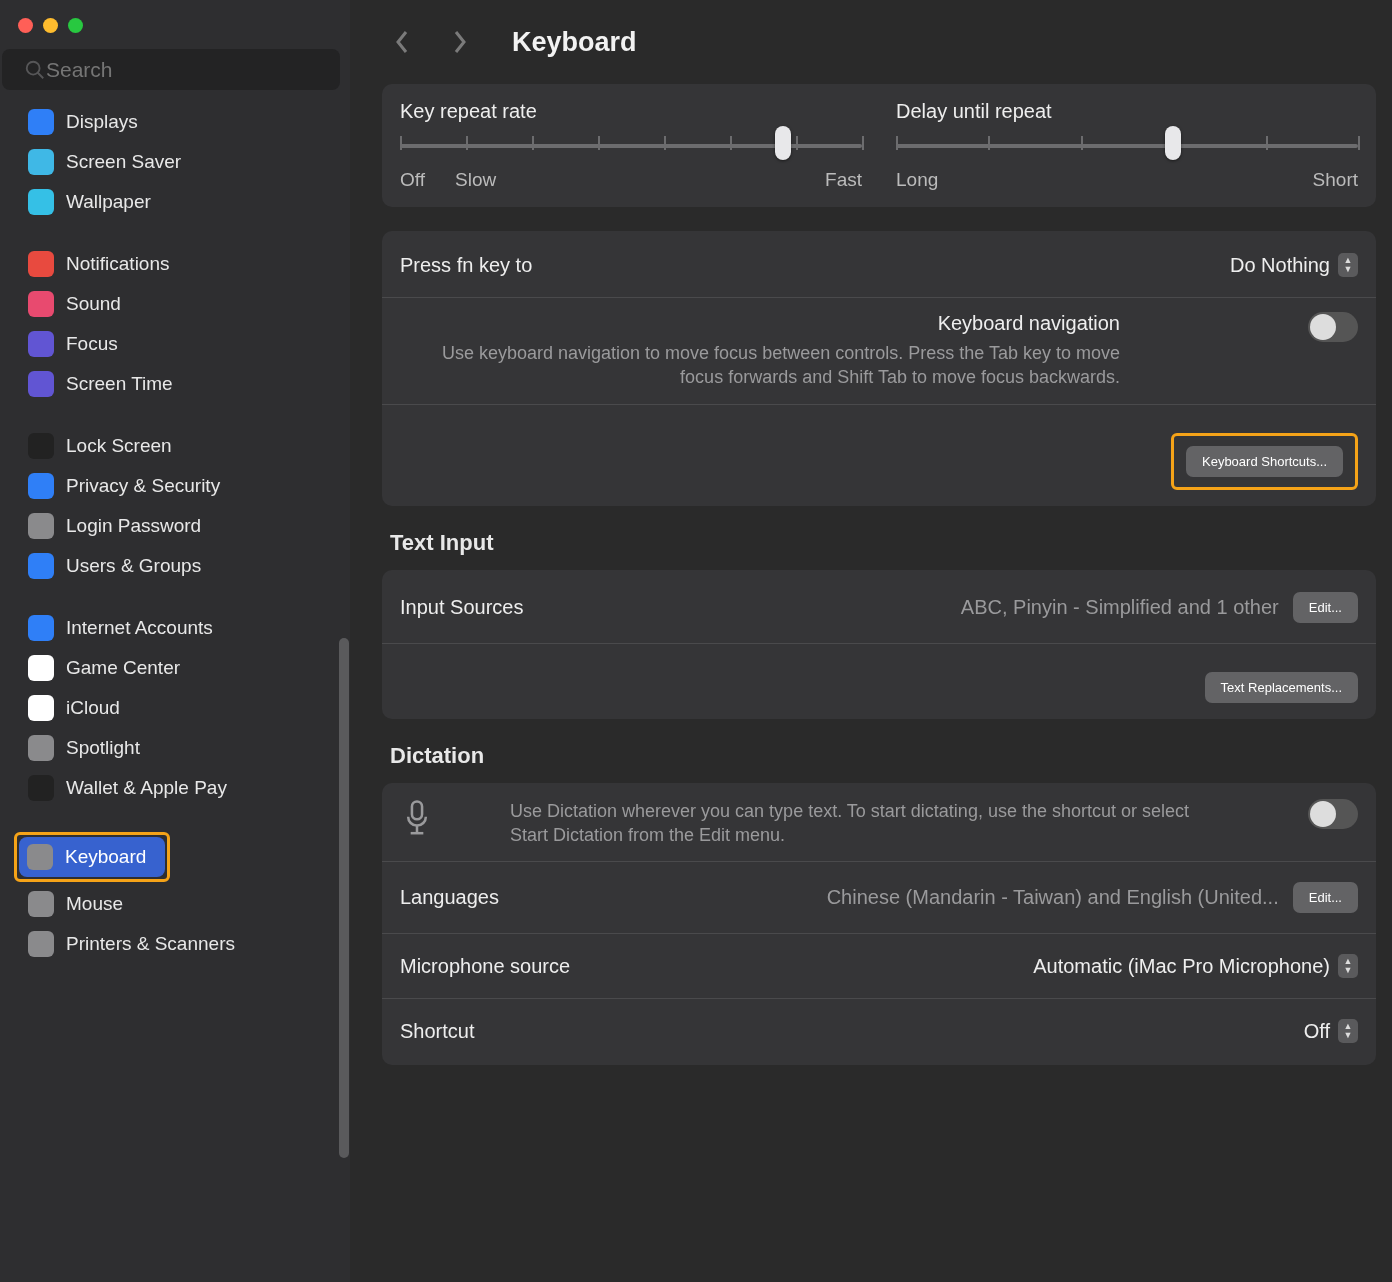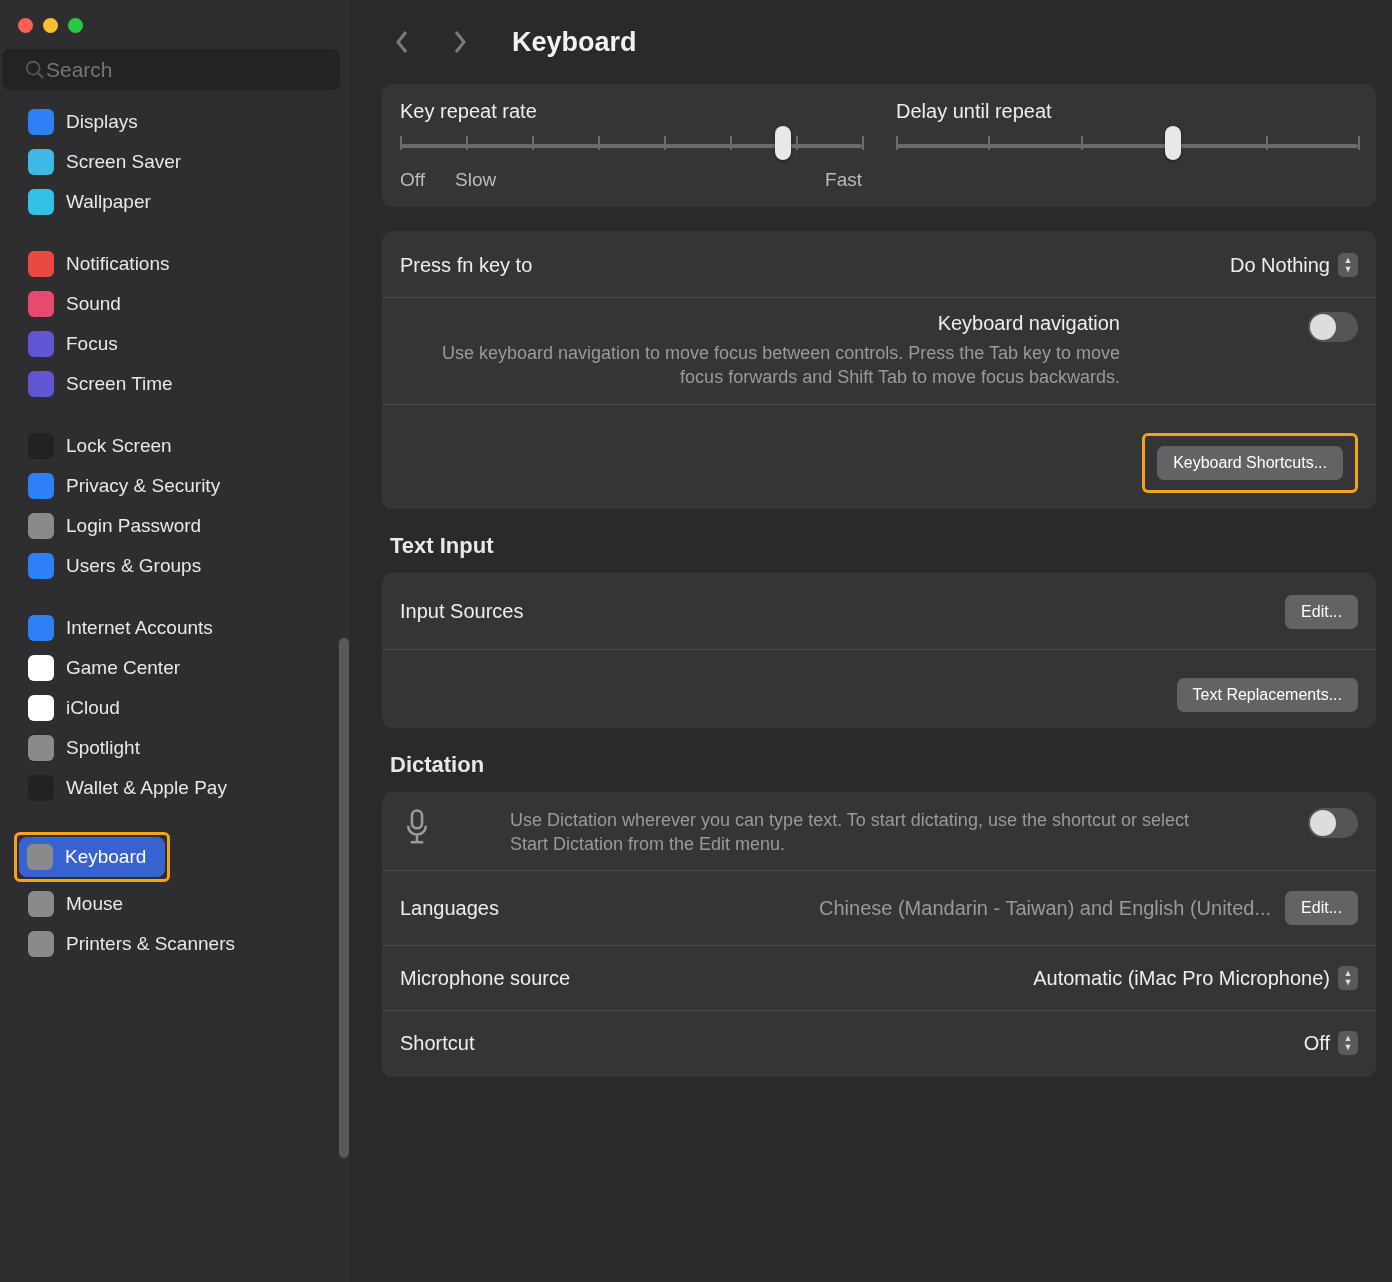--- a/index.html
+++ b/index.html
@@ -36,21 +36,21 @@
 .tick { position:absolute; width:2px; height:14px; background:#6c6c6e; top:-5px; }
 .knob { position:absolute; width:16px; height:34px; background:#e8e8ea; border-radius:8px; top:-15px; box-shadow:0 1px 3px rgba(0,0,0,.5); }
 .slider-ends { display:flex; justify-content:space-between; font-size:19px; color:#bbb; margin-top:18px; }
 .divider { height:1px; background:#4a4a4c; margin:14px -18px; }
 .setting-title { font-size:20px; color:#eee; }
 .setting-desc { font-size:18px; color:#9a9a9c; margin-top:6px; line-height:1.35; max-width:720px;}
 .dropdown-val { font-size:20px; color:#eee; display:flex; align-items:center; gap:8px; }
 .updown { width:20px; height:24px; background:#5a5a5c; border-radius:5px; display:flex; flex-direction:column; align-items:center; justify-content:center; font-size:9px; color:#ddd; line-height:1; gap:1px;}
 .toggle { width:50px; height:30px; background:#555; border-radius:15px; position:relative; cursor:pointer; }
 .toggle::after { content:""; position:absolute; width:26px; height:26px; background:#ddd; border-radius:50%; top:2px; left:2px; }
-.btn { background:#636365; border:none; color:#fff; font-size:16px; padding:8px 16px; border-radius:7px; cursor:pointer; }
+.btn { background:#636365; border:none; color:#fff; font-size:13px; padding:8px 16px; border-radius:7px; cursor:pointer; }
 .btn-row { display:flex; justify-content:flex-end; padding-top:14px; }
 .kb-shortcuts-hl { border:3px solid #f5a318; border-radius:6px; padding:10px 12px; display:inline-block; }
 .section-heading { font-size:22px; font-weight:700; margin:4px 0 14px 8px; }
 .input-sources-val { font-size:20px; color:#9a9a9c; margin-left:auto; margin-right:14px; }
 .dict-ico { width:34px; height:38px; stroke:#9a9a9c; fill:none; stroke-width:2; flex-shrink:0; margin-right:12px;}
 .scrollbar-ind { position:absolute; right:1px; top:536px; width:10px; height:520px; background:#5a5a5c; border-radius:5px; }
 </style>
 </head>
 <body>
 
@@ -200,20 +200,24 @@
           <div class="slider-track" id="dl-track">
             <div class="slider-rail"></div>
           <div class="tick" style="left: 0%;"></div>
               <div class="tick" style="left: 20%;"></div>
               <div class="tick" style="left: 40%;"></div>
               <div class="tick" style="left: 60%;"></div>
               <div class="tick" style="left: 80%;"></div>
               <div class="tick" style="left: 100%;"></div>
               <div class="knob" style="left: calc(60% - 8px);"></div>
             </div>
+          <div class="slider-ends">
+            <span>Long</span>
+            <span>Short</span>
+          </div>
         </div>
       </div>
     </div>
 
     <div class="card">
       <div class="row" style="padding:6px 0;">
         <div class="setting-title">Press fn key to</div>
         <div class="dropdown-val">
           <span>Do Nothing</span>
           <span class="updown">▲<br>▼</span>
@@ -232,20 +236,21 @@
         <span class="kb-shortcuts-hl">
           <button class="btn">Keyboard Shortcuts...</button>
         </span>
       </div>
     </div>
 
     <div class="section-heading">Text Input</div>
     <div class="card">
       <div class="row" style="padding:6px 0;">
         <div class="setting-title">Input Sources</div>
+        <div class="input-sources-val">ABC, Pinyin - Simplified and 1 other</div>
         <button class="btn">Edit...</button>
       </div>
       <div class="divider"></div>
       <div class="btn-row">
         <button class="btn">Text Replacements...</button>
       </div>
     </div>
 
     <div class="section-heading">Dictation</div>
     <div class="card">

